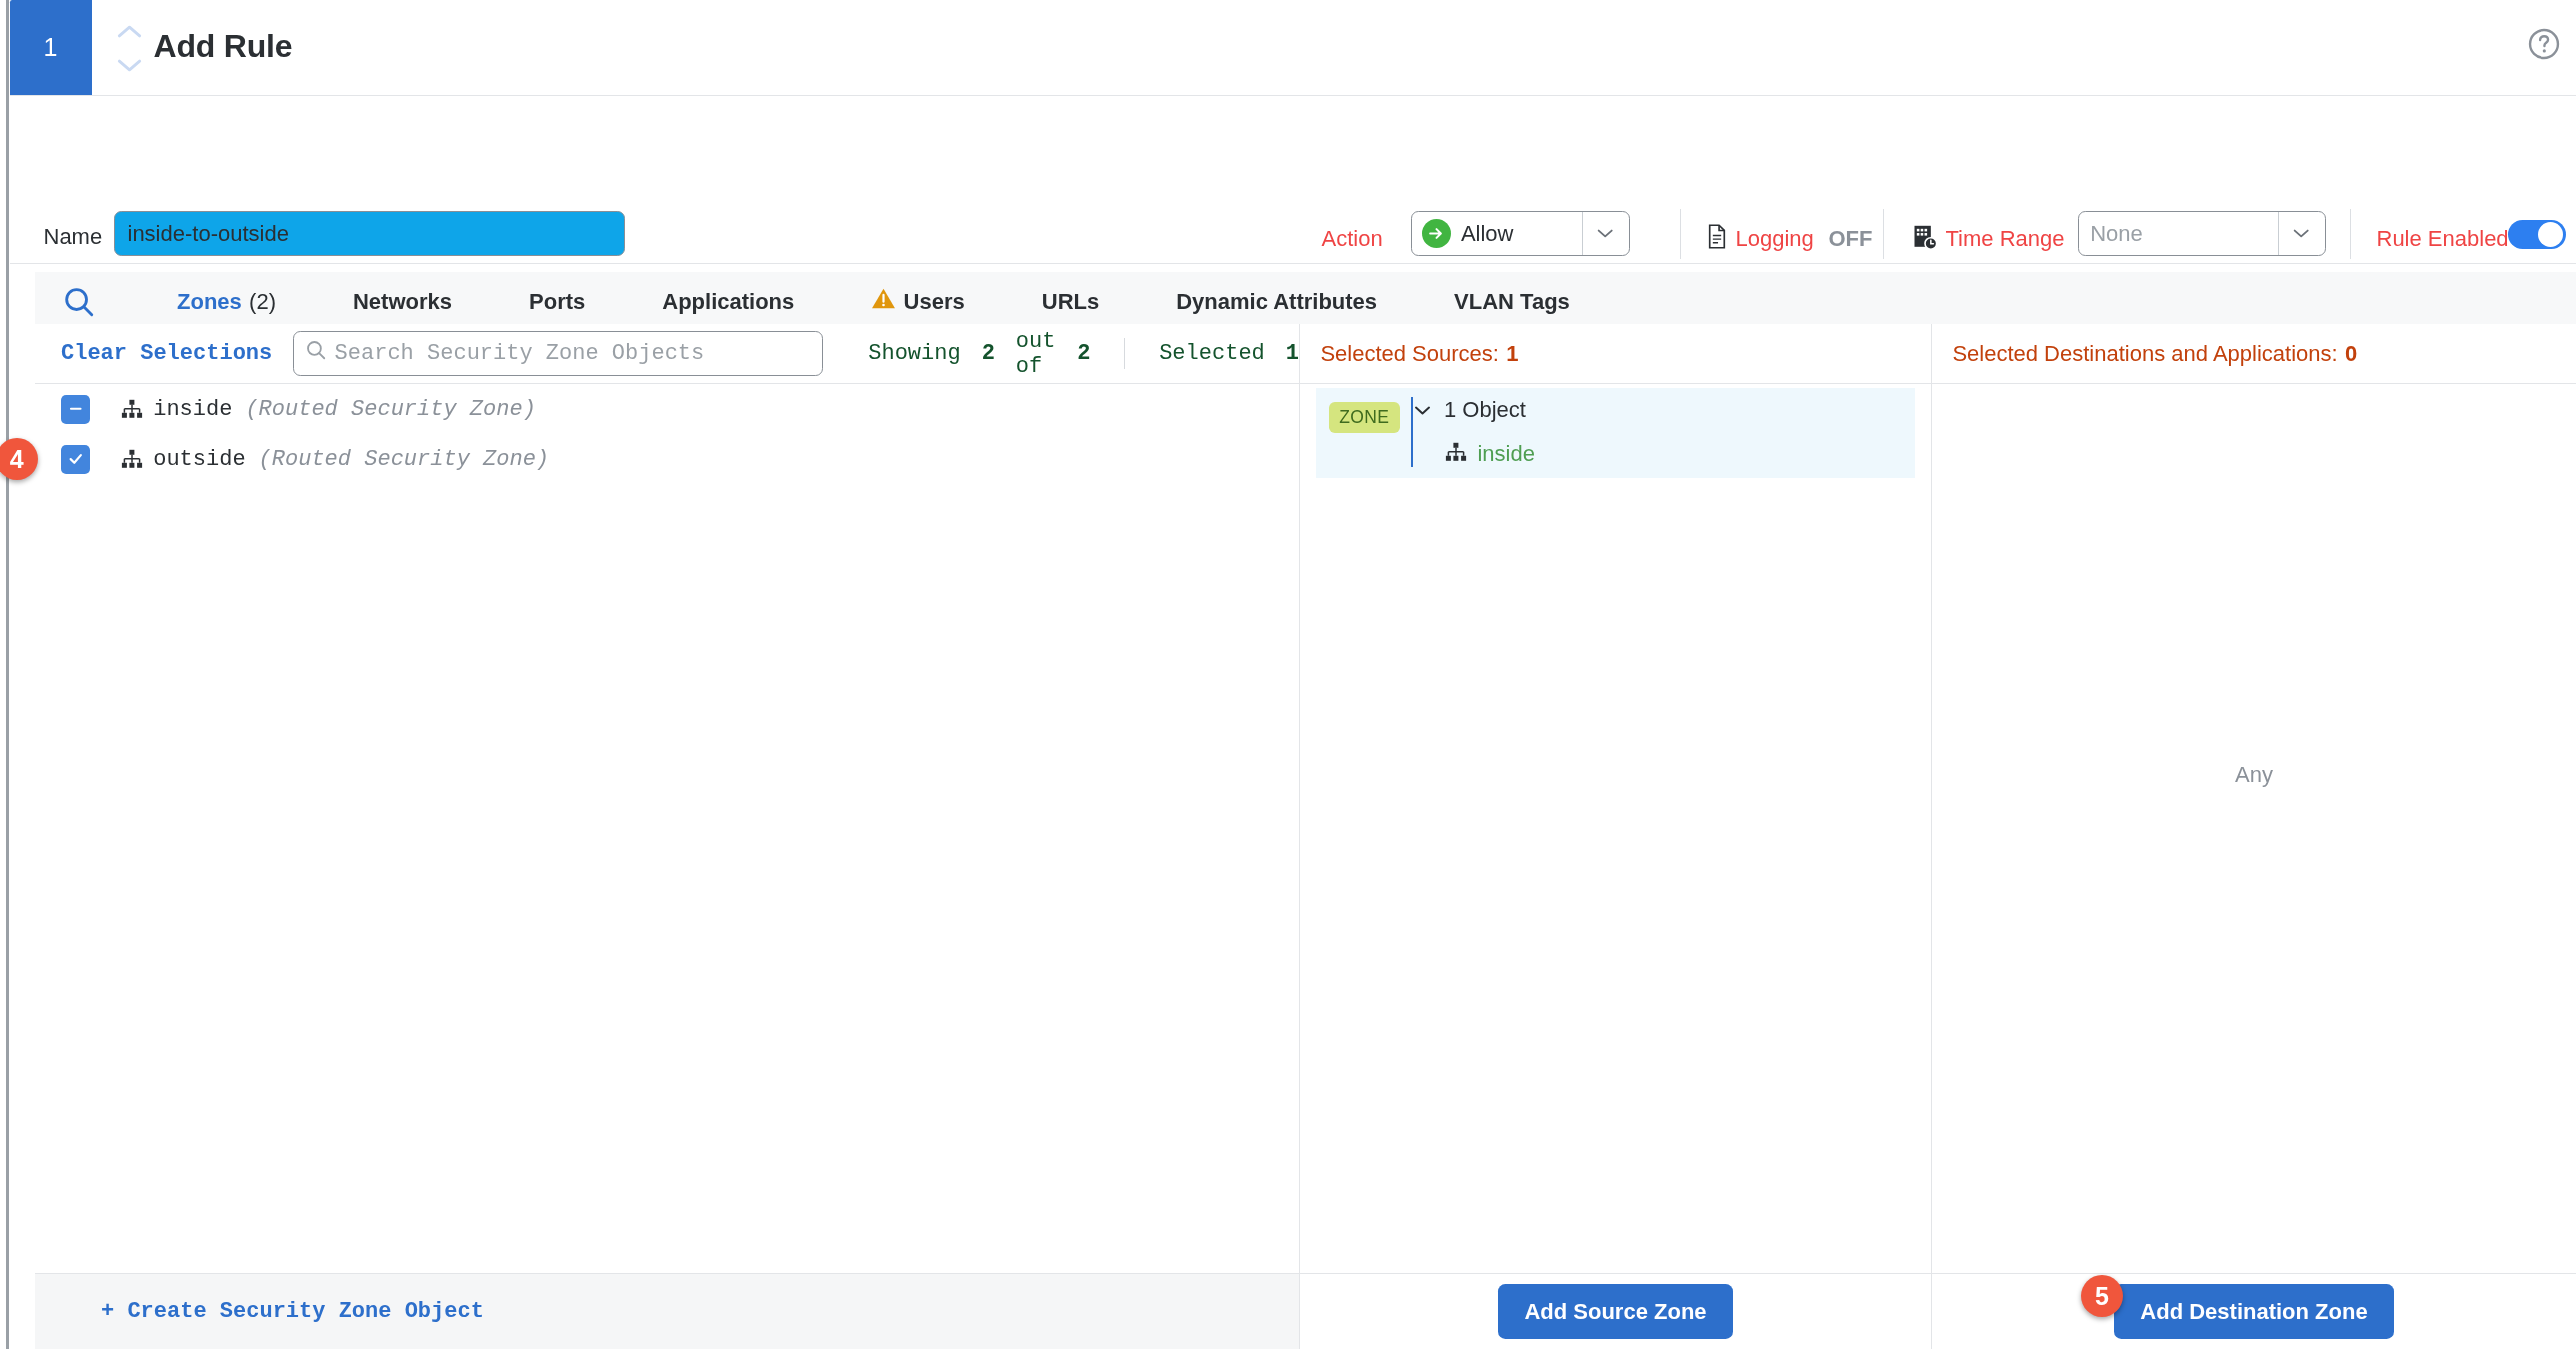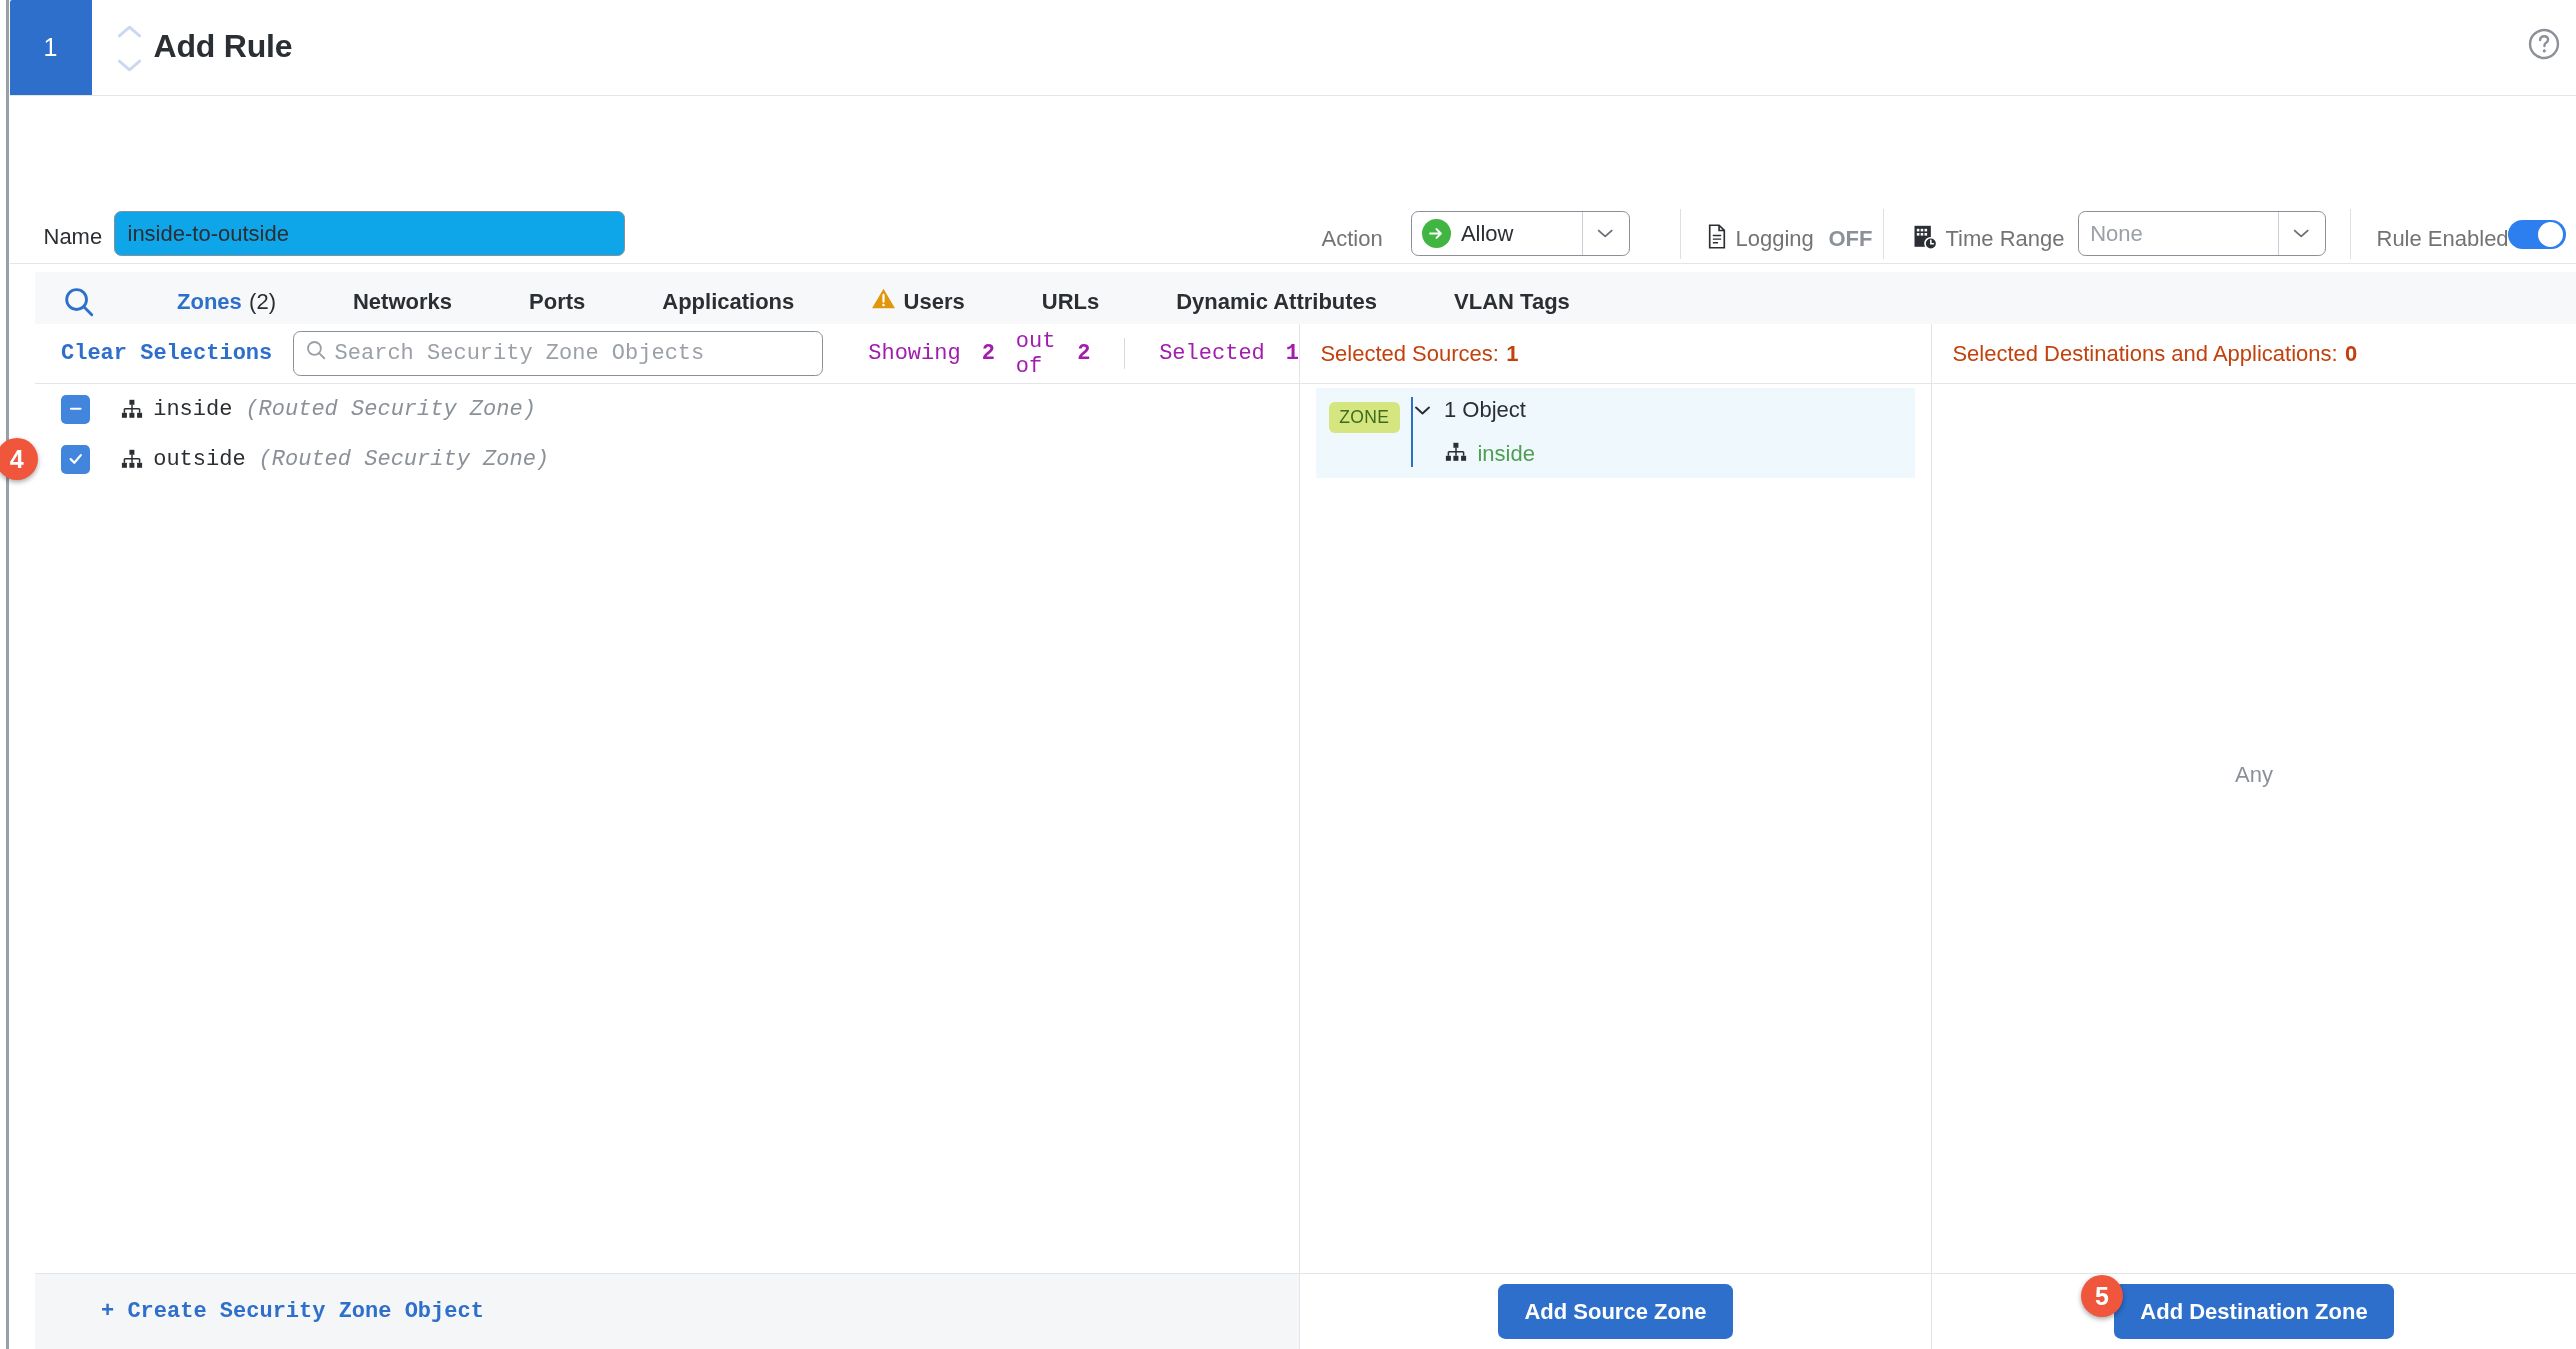--- a/index.html
+++ b/index.html
@@ -88,21 +88,21 @@
     display:flex; align-items:center; justify-content:center;
   }
   .selectbox.divided .caret { border-left: 1.5px solid #c9ced3; }
   .selectbox.muted { border-color:#d6dadd; }
   .selectbox.muted .caret { border-left-color:#e2e5e8; }
 
   .insert-field { left: 104px; top: 190px; width: 219px; height: 45px; }
   .insert-field .caret { width: 51px; border-left:none; }
 
   
-  .ctrl-label { position:absolute; font-size:22px; color:#737373; white-space:nowrap; }
+  .ctrl-label { position:absolute; font-size:22px; color:#ef4444; white-space:nowrap; }
   .vdiv { position:absolute; width:1.5px; background:#dcdfe3; }
 
   .lbl-action { left: 1312px; top: 130px; }
   .action-select { left: 1401px; top: 115px; width: 219px; height: 45px; }
   .action-icon {
     width: 29px; height:29px; border-radius:50%;
     background:#41b541; margin-left: 10.2px;
     display:flex; align-items:center; justify-content:center; flex: 0 0 auto;
   }
   .action-select .sv { padding-left: 10.2px; }
@@ -191,21 +191,21 @@
     color:#2d6fcb; font-weight:700; font-size:22px;
     padding-left: 26px; padding-right: 20.4px; cursor:pointer; white-space:nowrap;
   }
   .searchbox {
     width: 598px; height: 45px;
     border:1.5px solid #898f96; border-radius:7.3px;
     display:flex; align-items:center; gap:7.3px; padding: 0 11.7px;
     font-size:22px; color:#9aa0a6; background:#fff;
   }
   .showing {
-    margin-left: 45px; font-size:22px; color:#a21caf; display:flex; align-items:center; gap: 21px;
+    margin-left: 45px; font-size:22px; color:#14532d; display:flex; align-items:center; gap: 21px;
   }
   .showing b { font-weight:700; }
   .sep-pipe { display:inline-block; width:1.5px; height:31px; background:#d7dade; margin: 0 13px; }
 
   
   .list { position:absolute; left:0; top:60px; right:0; bottom: 76px; overflow:hidden; }
   .row {
     display:flex; align-items:center; height: 50px; padding-left: 26px; gap: 0;
   }
   .cbox {

